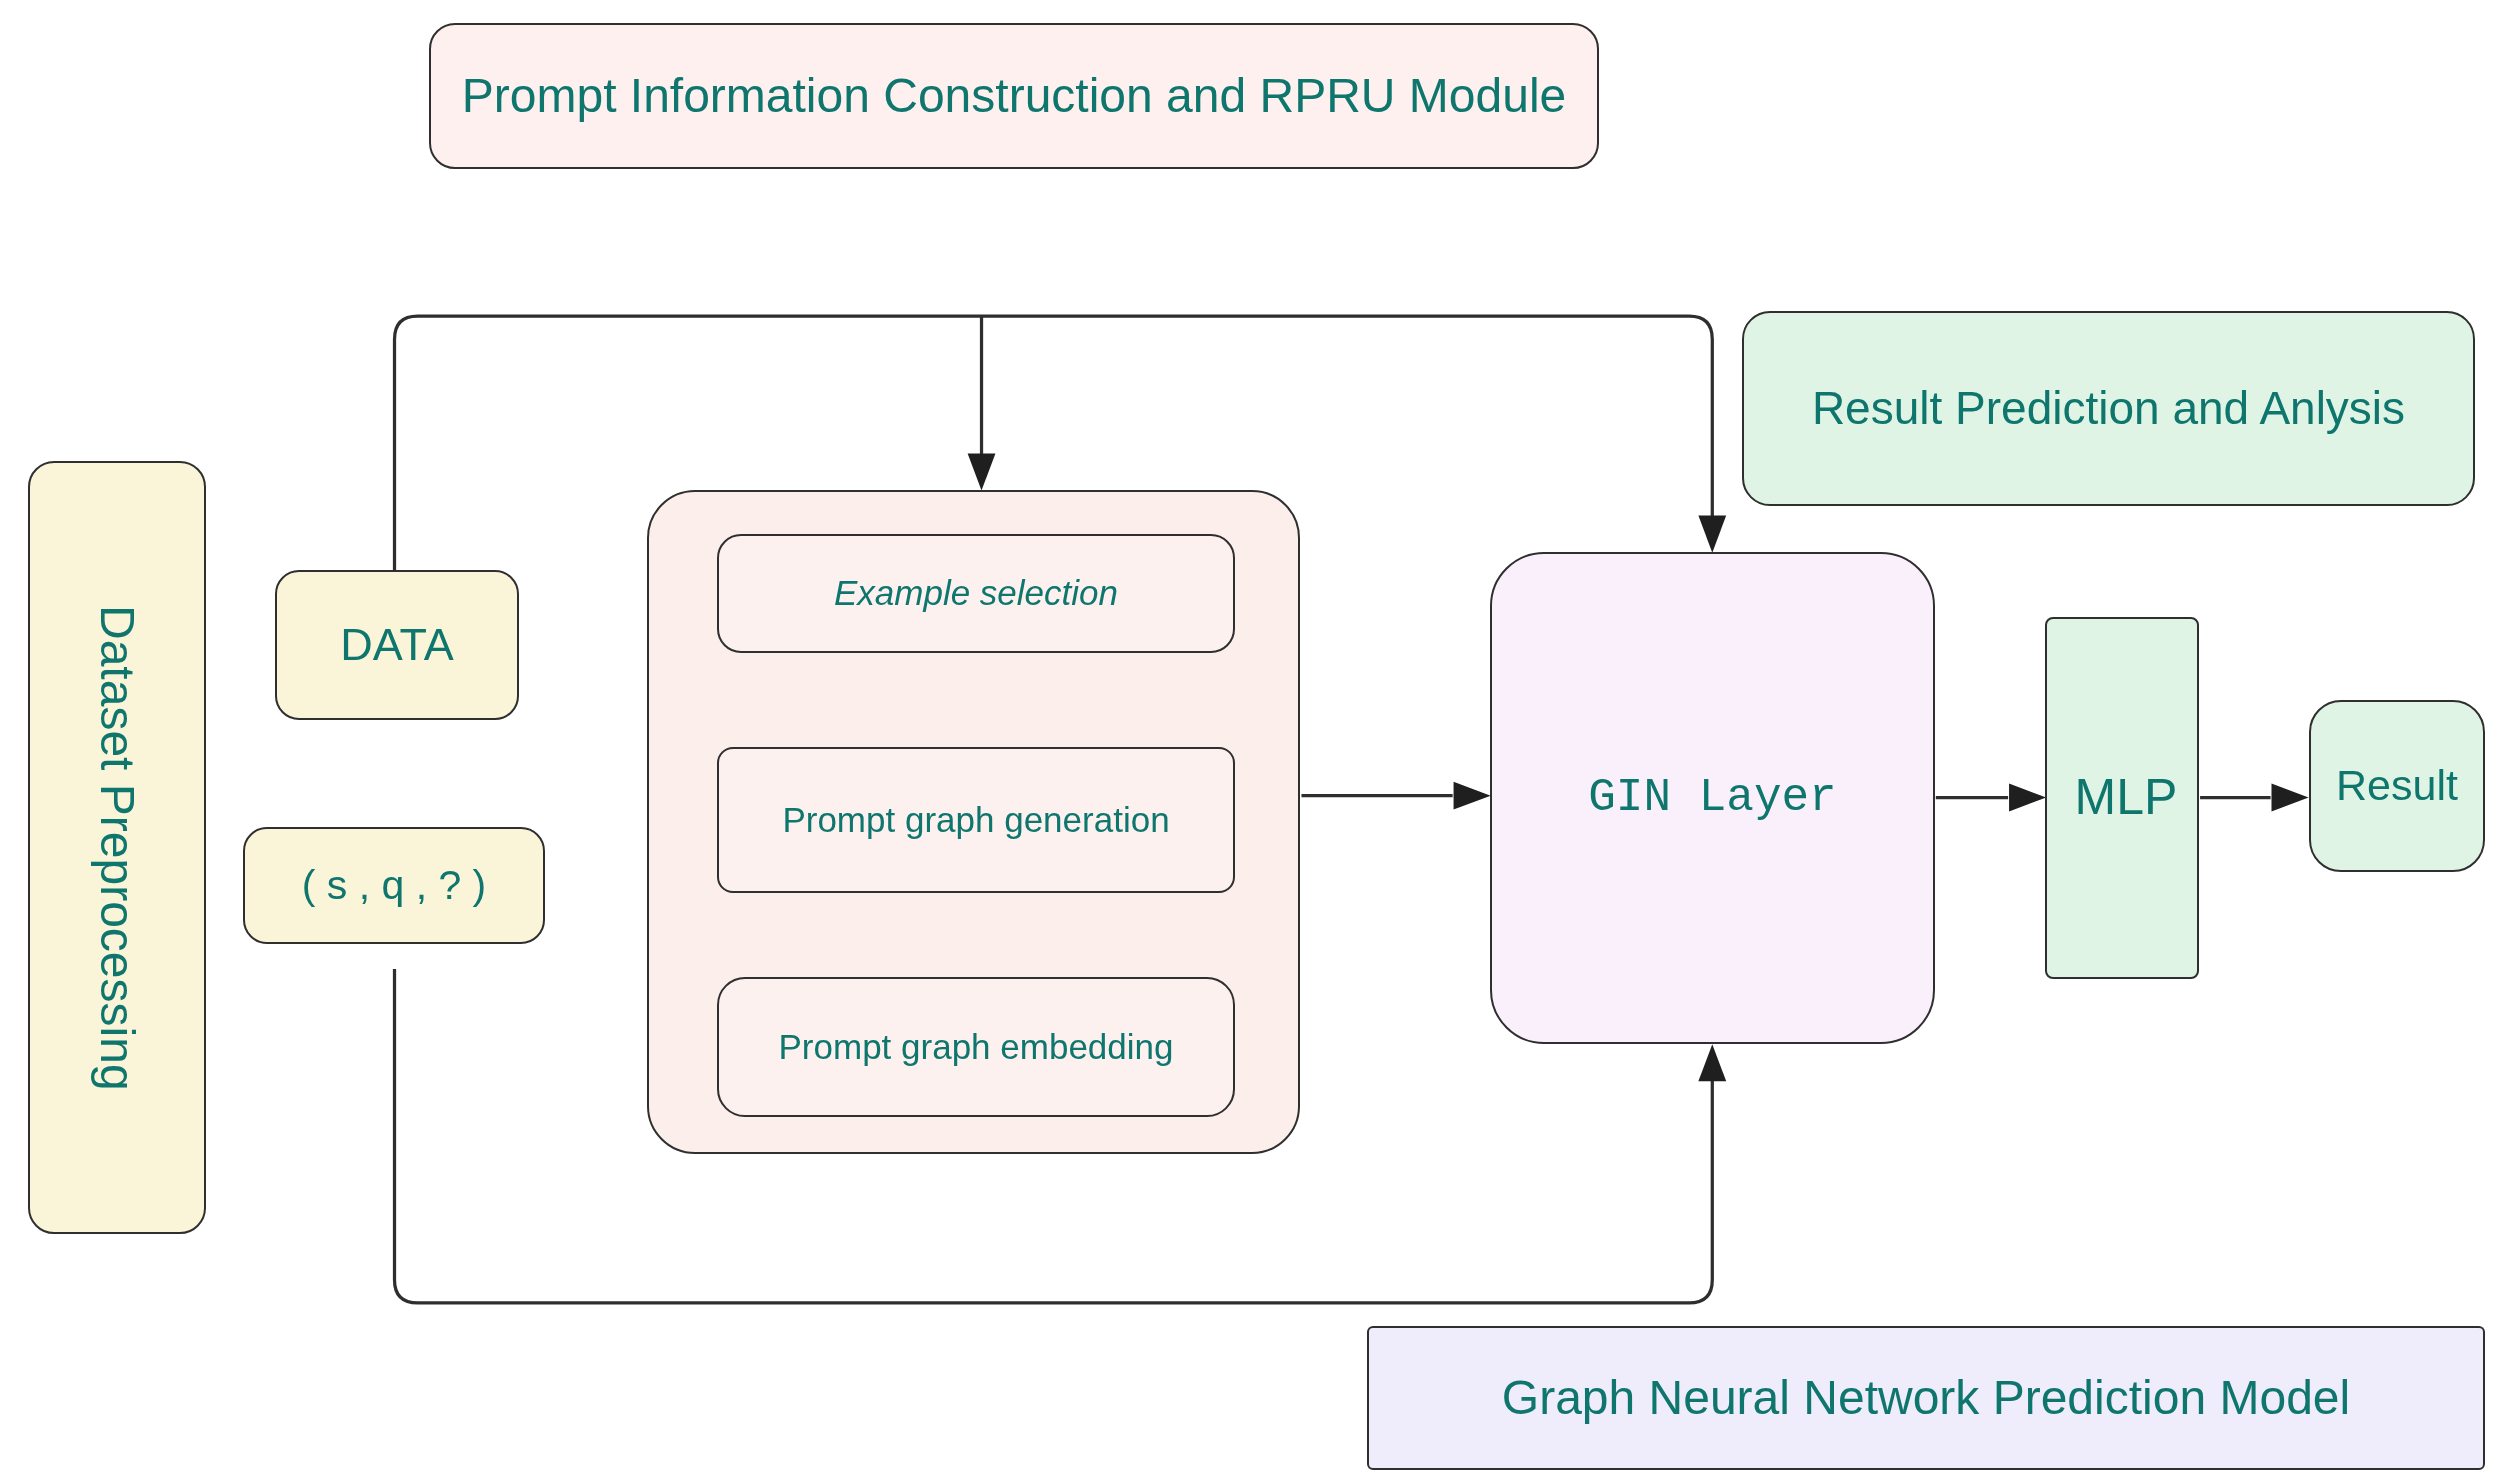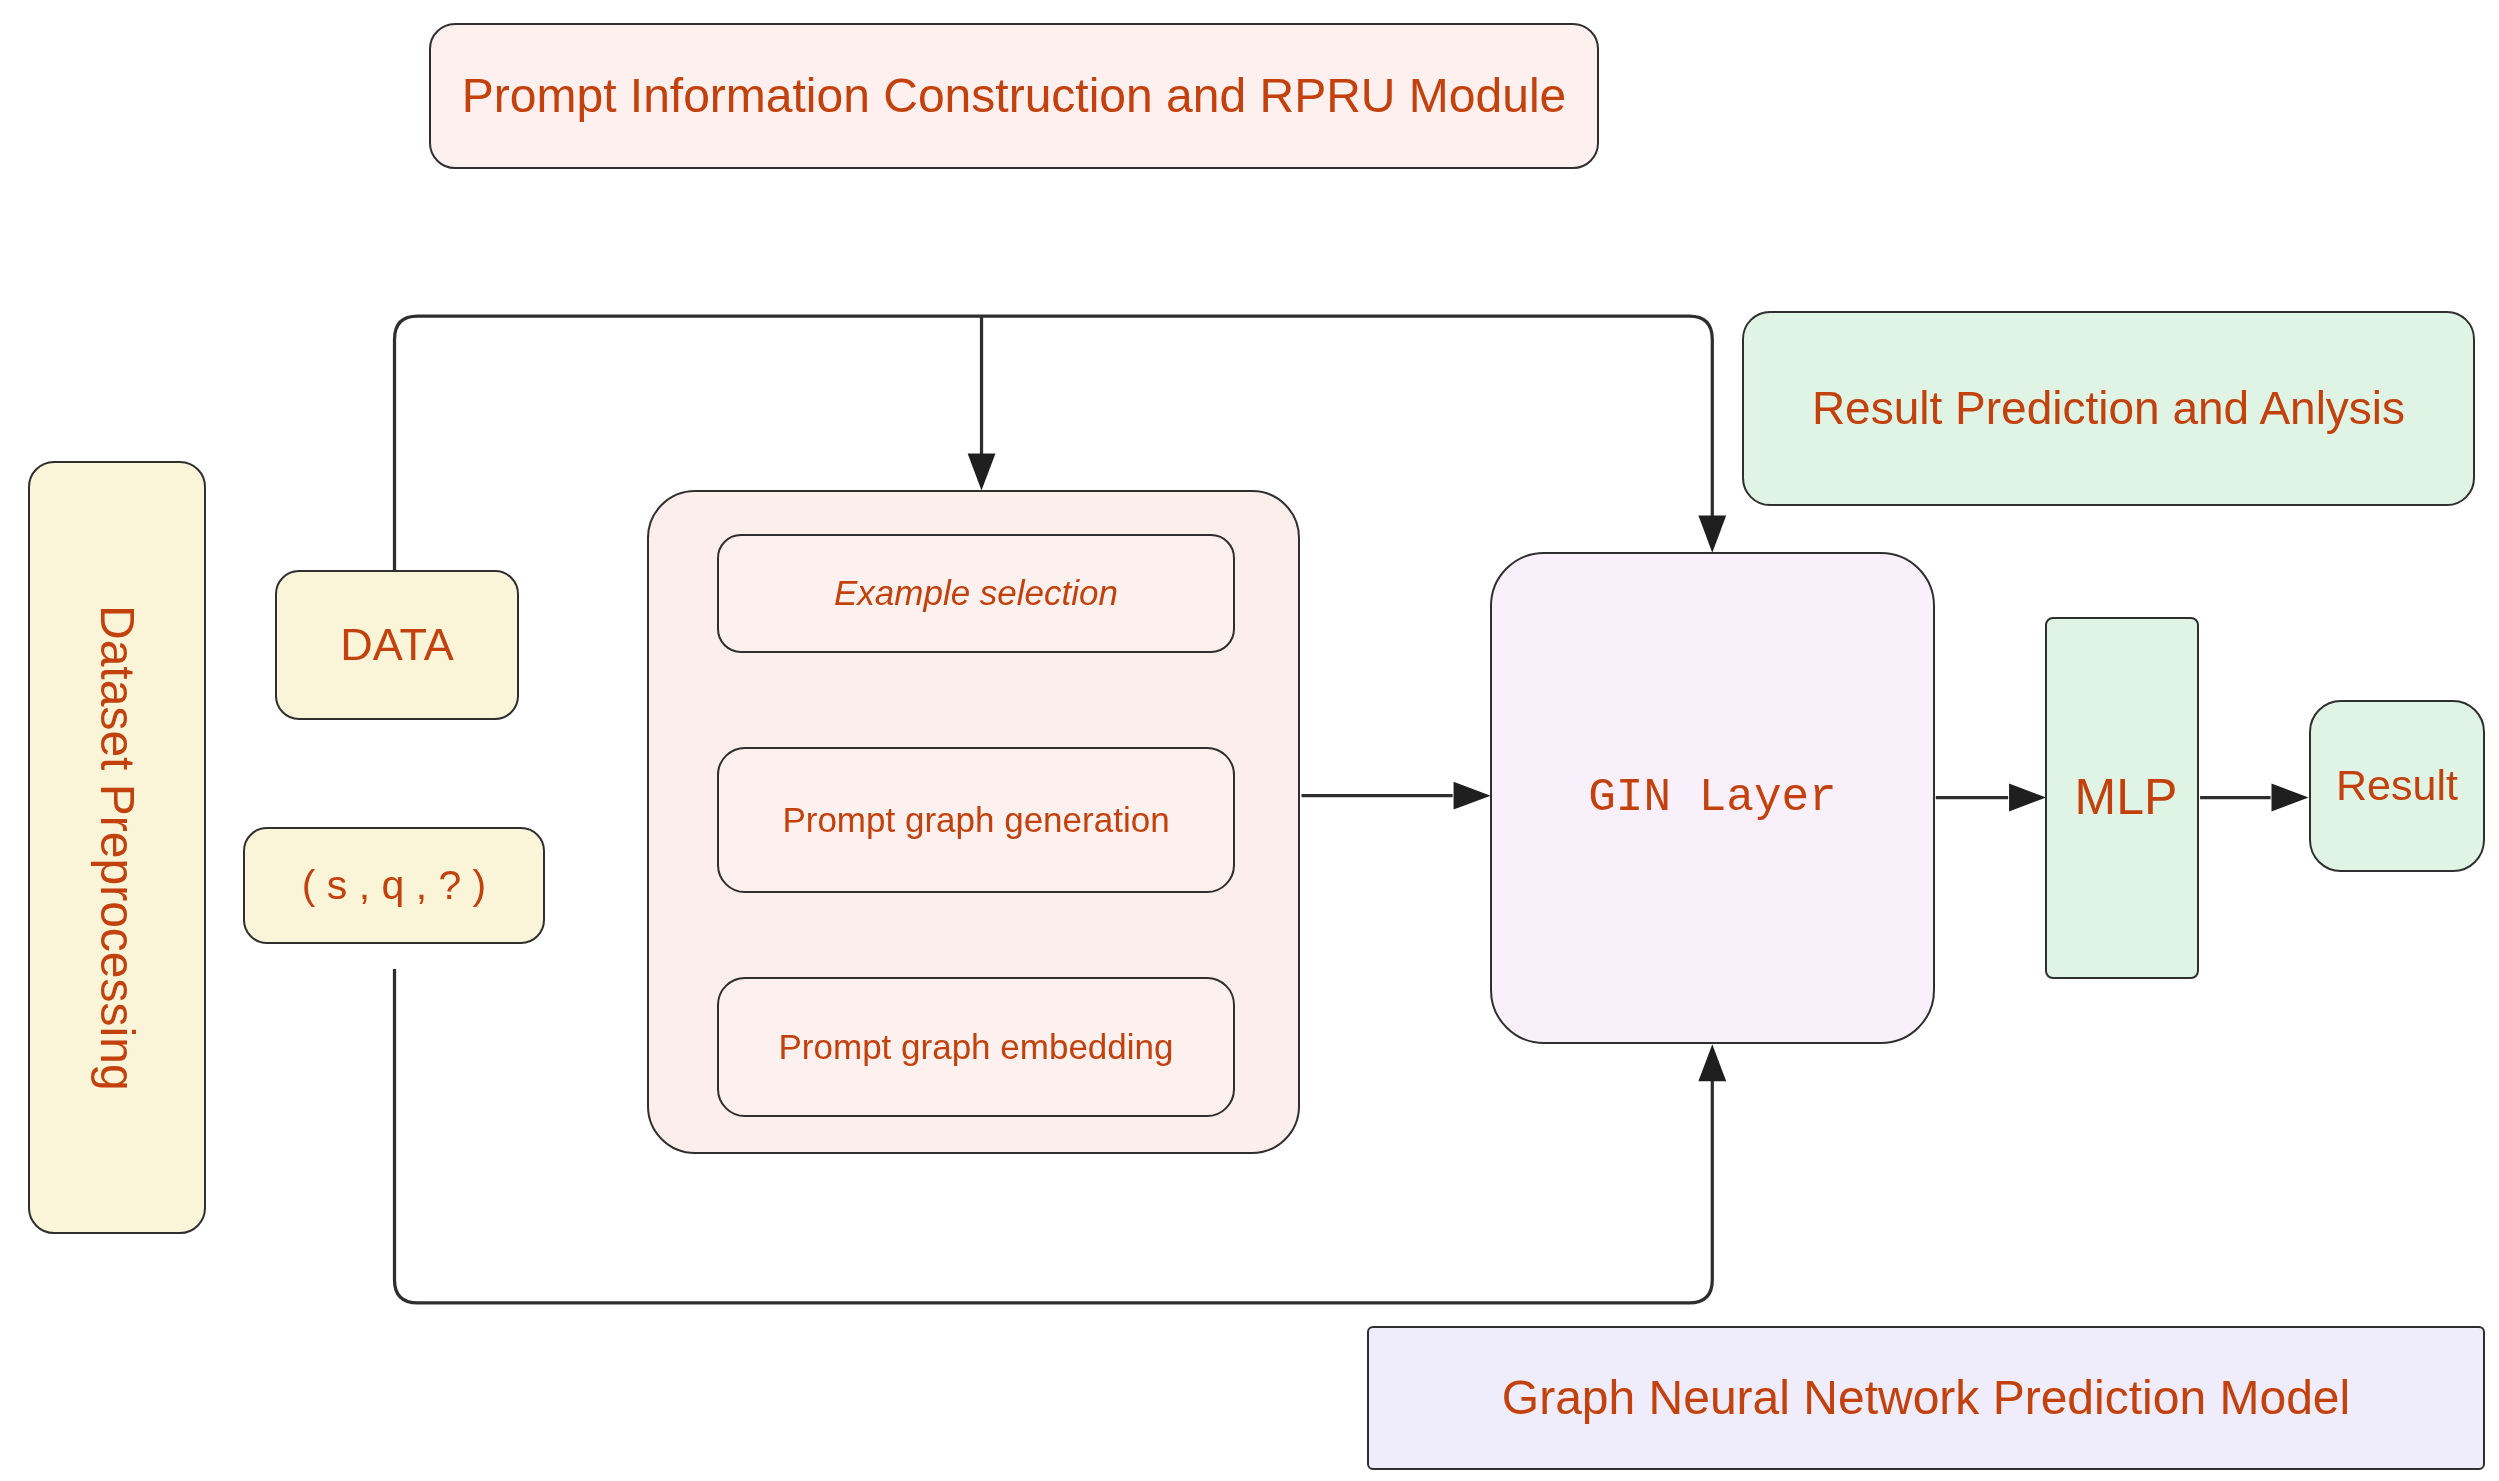--- a/index.html
+++ b/index.html
@@ -33,39 +33,39 @@
   }
   .node {
     position: absolute;
     z-index: 2;
     box-sizing: border-box;
     border: 2.8px solid #2f2f2f;
     display: flex;
     align-items: center;
     justify-content: center;
     text-align: center;
-    color: #c2410c;
+    color: #0f766e;
     line-height: 1.15;
   }
   .fill-yellow   { background: #faf4d9; }
   .fill-pink     { background: #fdf0ef; }
   .fill-pink-dk  { background: #fbeeeb; }
   .fill-pink-in  { background: #fcf1ef; }
   .fill-purple   { background: #faf0fb; }
   .fill-mint     { background: #dff4e5; }
   .fill-lavender { background: #efecfb; }
 
   .banner-top        { left: 429px;  top: 23px;   width: 1170px; height: 146px; border-radius: 26px; font-size: 48px; }
   .banner-dataset    { left: 28px;   top: 461px;  width: 178px;  height: 773px; border-radius: 26px; font-size: 48px;
                        writing-mode: vertical-rl; text-orientation: mixed; }
   .node-data         { left: 275px;  top: 570px;  width: 244px;  height: 150px; border-radius: 24px; font-size: 45px; }
   .node-triple       { left: 243px;  top: 827px;  width: 302px;  height: 117px; border-radius: 24px; font-size: 41px; }
   .prompt-container  { left: 647px;  top: 490px;  width: 653px;  height: 664px; border-radius: 48px; }
   .node-example      { left: 717px;  top: 534px;  width: 518px;  height: 119px; border-radius: 24px; font-size: 35px; font-style: italic; }
-  .node-generation   { left: 717px;  top: 747px;  width: 518px;  height: 146px; border-radius: 28px; font-size: 35px; }
+  .node-generation   { left: 717px;  top: 747px;  width: 518px;  height: 146px; border-radius: 16px; font-size: 35px; }
   .node-embedding    { left: 717px;  top: 977px; width: 518px;  height: 140px; border-radius: 28px; font-size: 35px; }
   .node-gin          { left: 1490px; top: 552px;  width: 445px;  height: 492px; border-radius: 54px; font-size: 46px; font-family: Liberation Mono, monospace; }
   .node-mlp          { left: 2045px; top: 617px;  width: 154px;  height: 362px; border-radius: 8px; font-size: 50px; padding-left: 8px; }
   .node-result       { left: 2309px; top: 700px;  width: 176px;  height: 172px; border-radius: 32px; font-size: 43px; }
   .banner-prediction { left: 1742px; top: 311px;  width: 733px;  height: 195px; border-radius: 28px; font-size: 46px; }
   .banner-gnn        { left: 1367px; top: 1326px; width: 1118px; height: 144px; border-radius: 6px; font-size: 48px; }
 </style>
 </head>
 <body>
 

